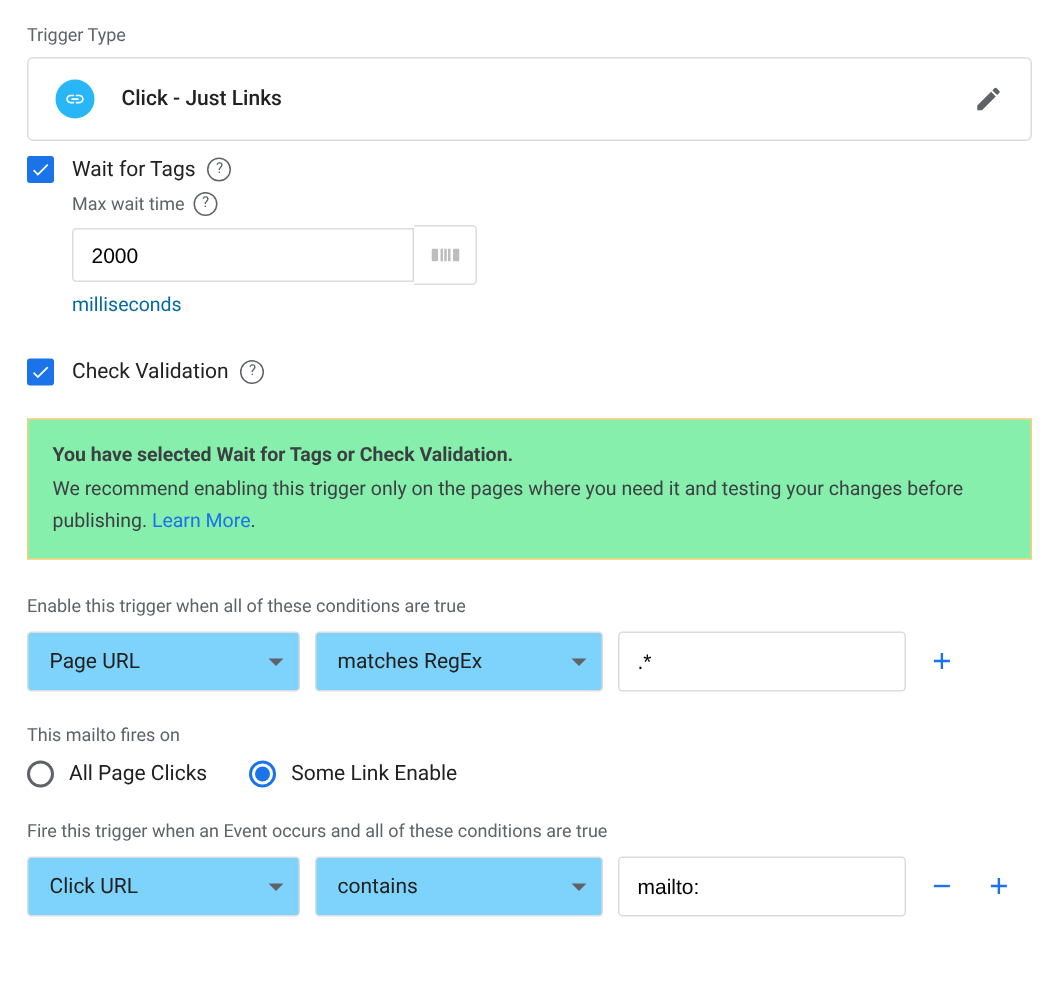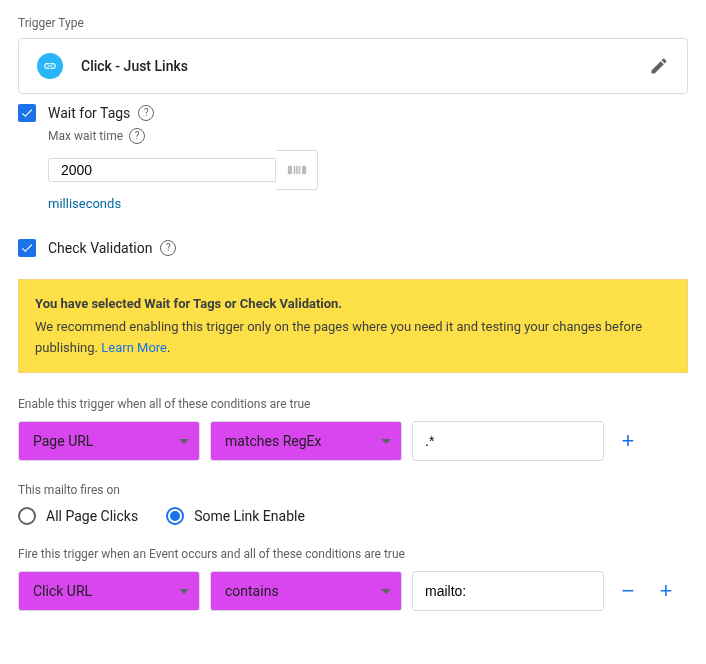--- a/index.html
+++ b/index.html
@@ -54,57 +54,57 @@
     display: inline-flex; align-items: center; justify-content: center;
     font-size: 10px; color: #5f6368; line-height: 1;
   }
 
   .indent { margin-left: 30px; }
   .sub-label { font-size: 12px; color: #5f6368; margin-bottom: 6px; display: flex; align-items: center; gap: 6px; }
   .input-row { display: flex; align-items: center; }
   .text-input {
     border: 1px solid #dadce0;
     border-radius: 3px 0 0 3px;
-    height: 24px;
+    height: 36px;
     padding: 0 12px;
     font-size: 14px;
     width: 228px;
     outline: none;
   }
   .addon-btn {
     border: 1px solid #dadce0; border-left: none;
     border-radius: 0 3px 3px 0;
     height: 40px; width: 42px;
     display: flex; align-items: center; justify-content: center;
     background: #fff;
   }
   .addon-btn svg { width: 20px; height: 14px; fill: #bdbdbd; }
   .unit-text { font-size: 13px; color: #0369a1; margin-top: 6px; }
 
   .gap-v-lg { margin-top: 28px; }
   .gap-v-md { margin-top: 22px; }
 
   .warning-box {
     border: 1px solid #f6cf76;
-    background: #fde047;
+    background: #86efac;
     padding: 14px 16px;
     font-size: 13px;
     line-height: 1.6;
     color: #3c4043;
     margin-top: 22px;
     margin-bottom: 24px;
   }
   .warning-box .bold { font-weight: 700; display: block; margin-bottom: 2px; }
   .warning-box a { color: #1a73e8; text-decoration: none; }
 
   .conditions-row { display: flex; align-items: center; gap: 10px; margin-top: 10px; }
   .select {
     border: 1px solid #dadce0; border-radius: 3px; height: 40px;
     display: flex; align-items: center; justify-content: space-between;
-    padding: 0 10px 0 14px; cursor: pointer; background: #d946ef;
+    padding: 0 10px 0 14px; cursor: pointer; background: #7dd3fc;
     flex-shrink: 0;
   }
   .select-w1 { width: 182px; }
   .select-w2 { width: 192px; }
   .select .caret { width: 0; height: 0; border-left: 5px solid transparent; border-right: 5px solid transparent; border-top: 5px solid #5f6368; }
   .cond-input {
     border: 1px solid #dadce0; border-radius: 3px; height: 40px;
     padding: 0 12px; font-size: 14px; width: 192px; outline: none;
   }
   .icon-btn {

